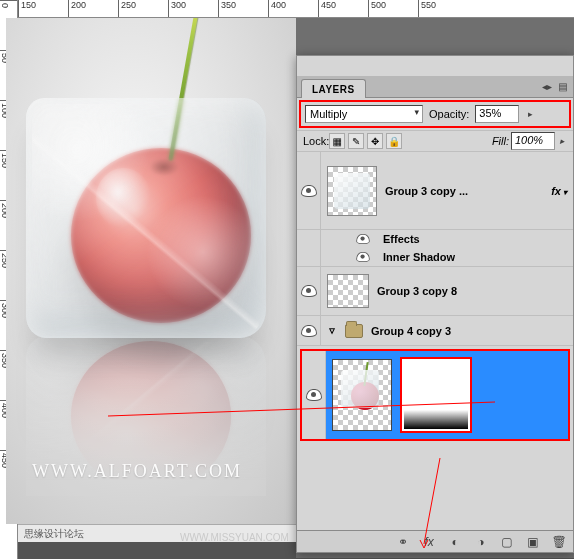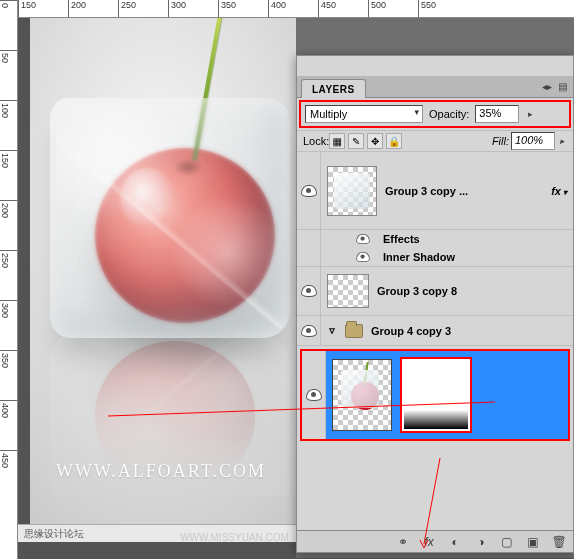--- a/index.html
+++ b/index.html
@@ -52,21 +52,21 @@
   .ruler-corner {
     position: absolute; top:0; left:0;
     width:18px; height:18px;
     background:#fff;
     border-right:1px solid #888;
     border-bottom:1px solid #888;
   }
   
   .canvas {
     position: absolute;
-    top: 18px; left: 30px;
+    top: 18px; left: 6px;
     width: 316px; height: 506px;
     background: radial-gradient(ellipse at 40% 35%, #f8f8f8 0%, #d8d8d8 60%, #c2c2c2 100%);
     overflow: hidden;
   }
   .cherry-scene {
     position: absolute; inset:0;
   }
   
   .stem {
     position:absolute;

